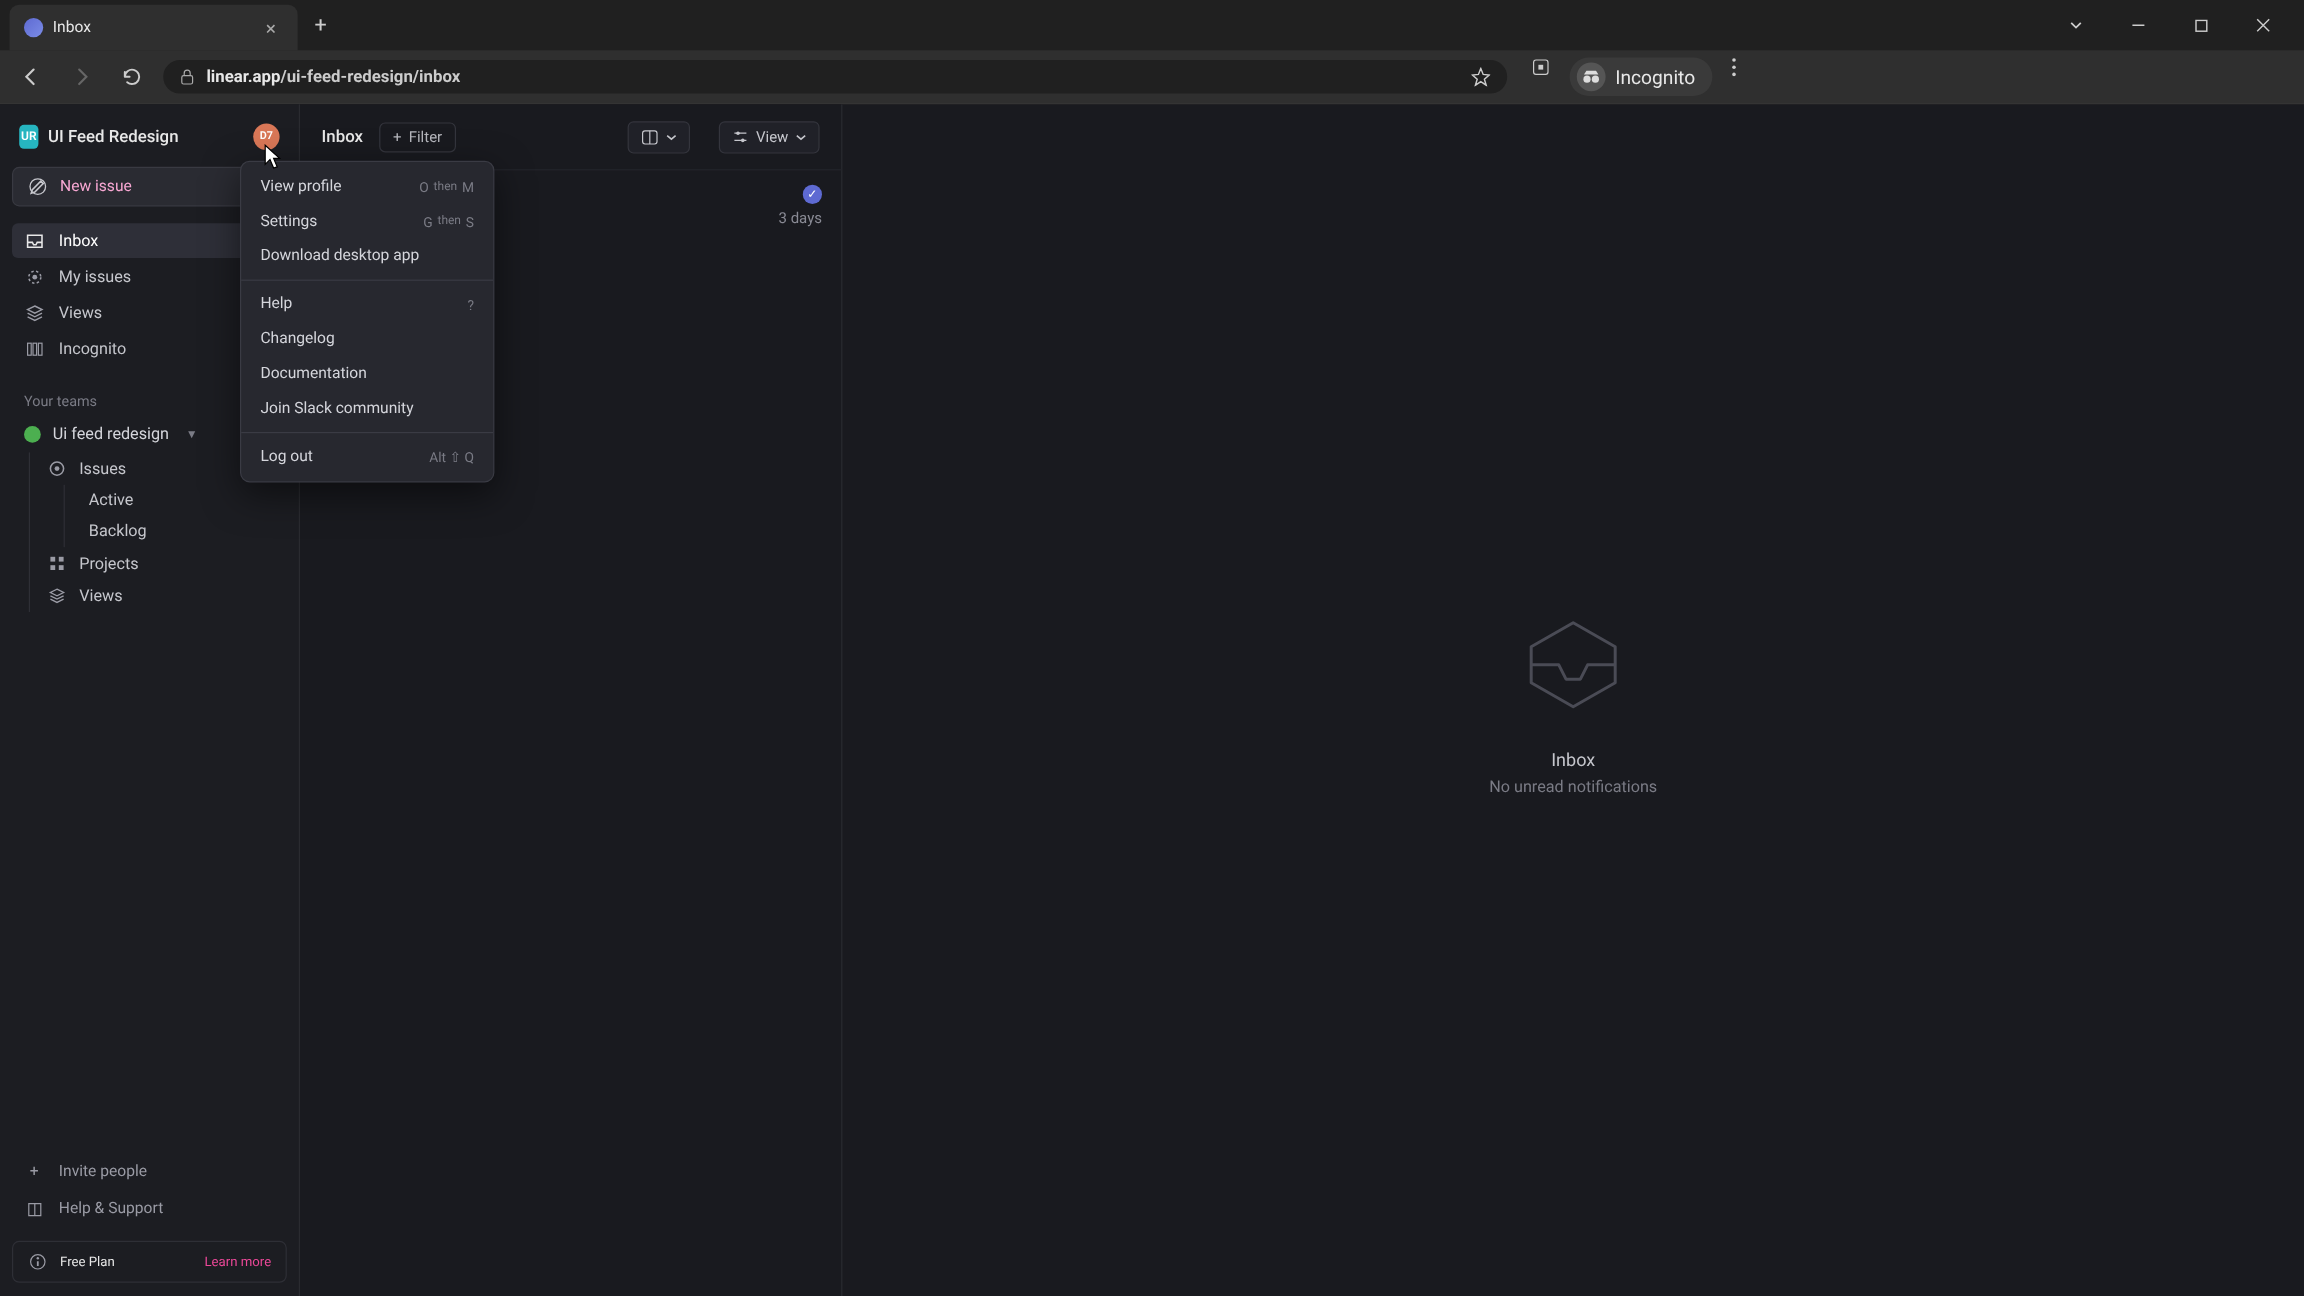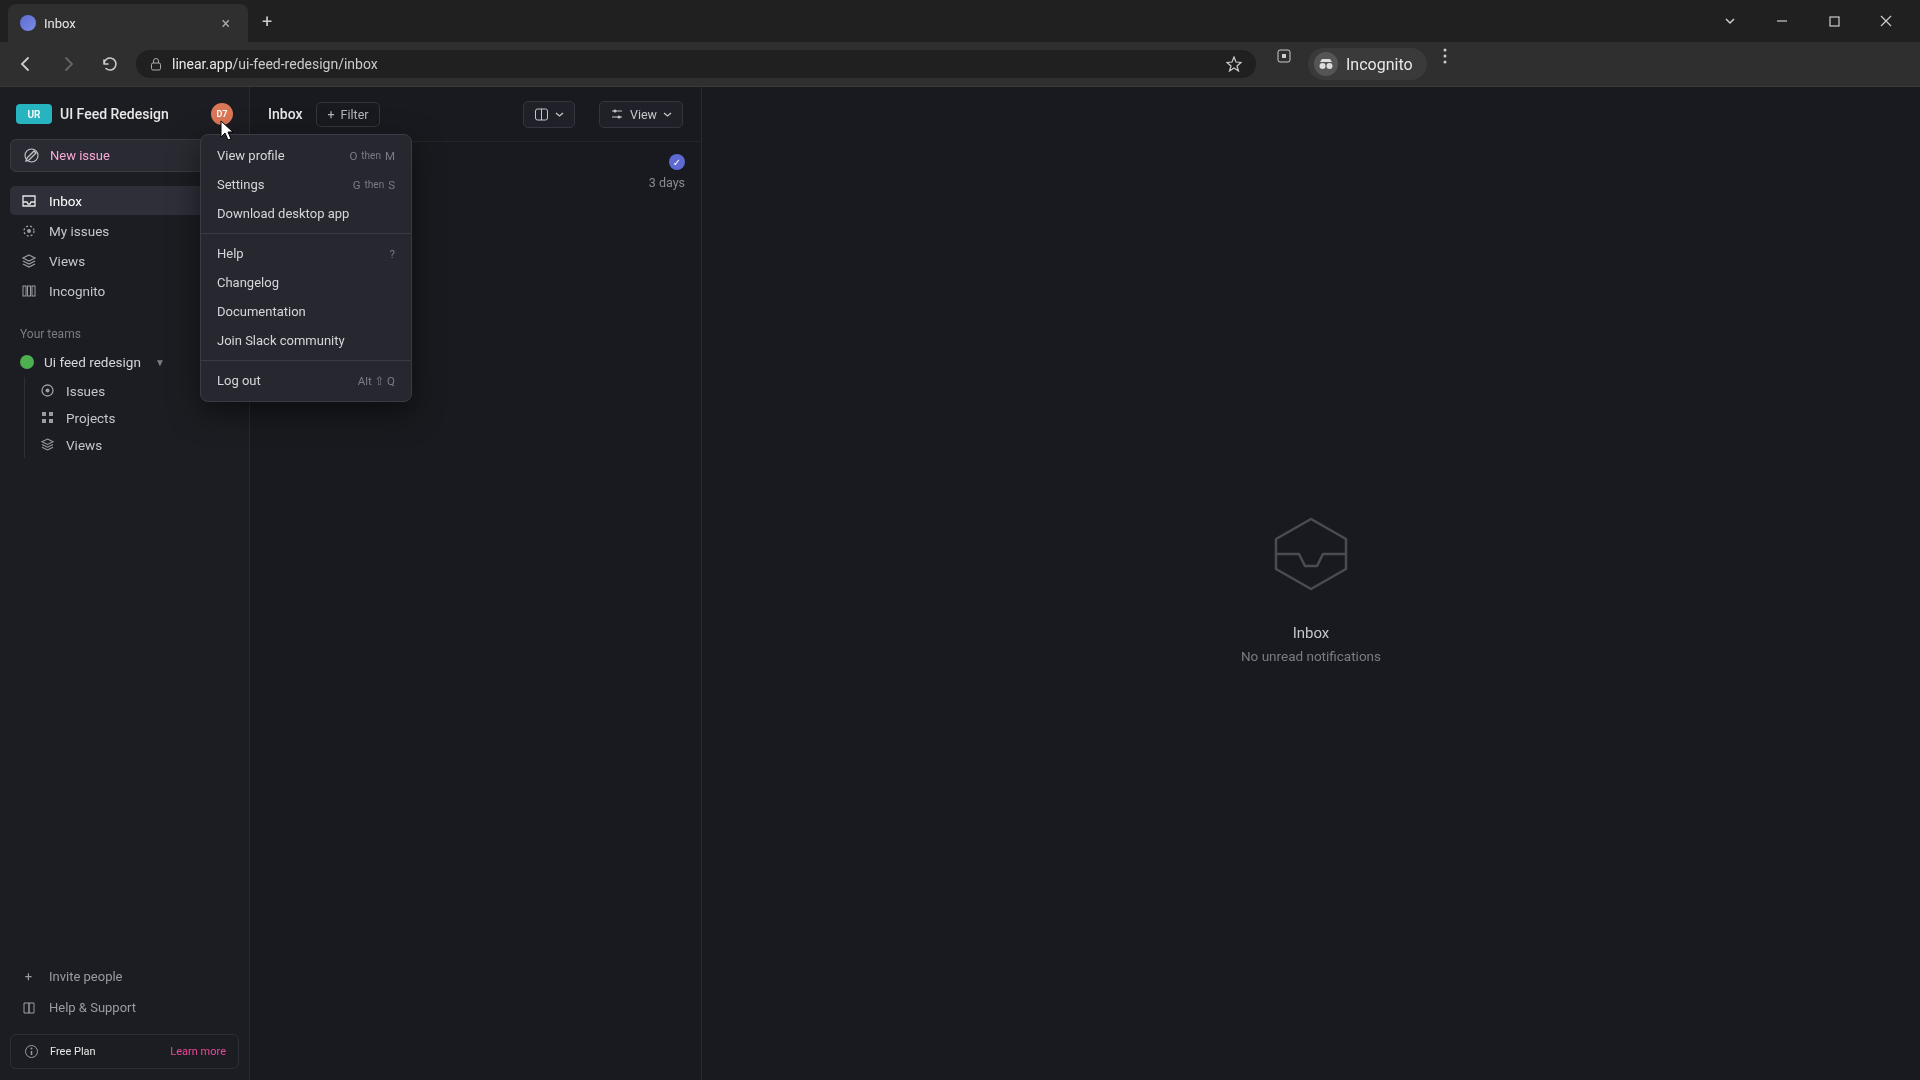--- a/index.html
+++ b/index.html
@@ -12,36 +12,36 @@
   .tab-favicon { width: 16px; height: 16px; border-radius: 50%; background: linear-gradient(135deg, #5e6ad2, #7b8ce6); flex-shrink: 0; }
   .tab-title { font-size: 13px; color: #e8e8e8; flex: 1; }
   .tab-close { color: #aaa; font-size: 16px; cursor: pointer; padding: 2px 6px; }
   .new-tab { color: #ccc; font-size: 18px; padding: 0 14px; cursor: pointer; }
   .window-controls { margin-left: auto; display: flex; gap: 8px; padding-right: 12px; }
   .win-ctrl { width: 44px; height: 30px; display: flex; align-items: center; justify-content: center; color: #ccc; cursor: pointer; }
 
   .url-bar { display: flex; align-items: center; height: 44px; padding: 0 10px; gap: 10px; background: #2f2f2f; }
   .nav-btn { width: 32px; height: 32px; display: flex; align-items: center; justify-content: center; color: #ccc; border-radius: 50%; cursor: pointer; }
   .nav-btn.disabled { color: #666; }
-  .url-input { flex: 1; background: #202020; border-radius: 20px; height: 28px; display: flex; align-items: center; padding: 0 14px; gap: 10px; max-width: 1120px; }
+  .url-input { flex: 1; background: #202020; border-radius: 20px; height: 28px; display: flex; align-items: center; padding: 0 14px; gap: 10px; max-width: 1120px; font-weight: bold; }
   .lock-icon { color: #aaa; font-size: 13px; }
   .url-text { color: #ccc; font-size: 14px; }
   .url-text .domain { color: #e8e8e8; }
   .url-right { margin-left: auto; display: flex; align-items: center; gap: 14px; color: #ccc; }
   .ext-area { display: flex; align-items: flex-start; gap: 16px; padding-left: 10px; }
   .incognito { display: flex; align-items: center; gap: 8px; background: #3a3a3a; border-radius: 18px; padding: 4px 14px 4px 6px; }
   .incognito-icon { width: 24px; height: 24px; background: #555; border-radius: 50%; display: flex; align-items: center; justify-content: center; font-size: 13px; }
 
   
   .app { display: flex; height: calc(1080px - 86px); background: #191a1f; }
 
   
   .sidebar { width: 250px; background: #1c1d22; border-right: 1px solid #2a2b30; display: flex; flex-direction: column; padding: 12px 10px; }
   .workspace-header { display: flex; align-items: center; gap: 8px; padding: 4px 6px; margin-bottom: 10px; }
-  .workspace-badge { width: 36px; height: 20px; background: #26b5c0; border-radius: 4px; display: flex; align-items: center; justify-content: center; font-size: 10px; font-weight: 600; color: #fff; }
+  .workspace-badge { width: 16px; height: 20px; background: #26b5c0; border-radius: 4px; display: flex; align-items: center; justify-content: center; font-size: 10px; font-weight: 600; color: #fff; }
   .workspace-name { font-size: 14px; font-weight: 500; color: #e8e8e8; }
   .user-avatar { width: 22px; height: 22px; border-radius: 50%; background: #d97757; display: flex; align-items: center; justify-content: center; font-size: 9px; font-weight: 600; color: #fff; margin-left: auto; cursor: pointer; }
 
   .new-issue-btn { display: flex; align-items: center; gap: 10px; background: #2a2b32; border: 1px solid #393a42; border-radius: 6px; padding: 7px 12px; font-size: 13px; color: #f9a8d4; cursor: pointer; margin-bottom: 14px; }
 
   .nav-section { display: flex; flex-direction: column; gap: 1px; margin-bottom: 16px; }
   .nav-item { display: flex; align-items: center; gap: 12px; padding: 6px 10px; border-radius: 5px; font-size: 13.5px; color: #c5c6cc; cursor: pointer; }
   .nav-item.active { background: #2e2f38; color: #fff; }
   .nav-icon { width: 17px; height: 17px; display: flex; align-items: center; justify-content: center; color: #9a9ba5; flex-shrink: 0; }
   .nav-item.active .nav-icon { color: #e8e8e8; }
@@ -253,20 +253,24 @@
     </div>
     <div class="team-children">
       <div class="team-child">
         <span class="nav-icon">
             <svg width="15" height="15" viewBox="0 0 15 15">
               <circle cx="7.5" cy="7.5" r="5.5" stroke="currentColor" stroke-width="1.3" fill="none"></circle>
               <circle cx="7.5" cy="7.5" r="2" fill="currentColor"></circle>
             </svg>
           </span>
         <span>Issues</span>
+      </div>
+      <div class="team-sub">
+        <div class="team-sub-item"><span>Active</span></div>
+        <div class="team-sub-item"><span>Backlog</span></div>
       </div>
       <div class="team-child">
         <span class="nav-icon">
             <svg width="15" height="15" viewBox="0 0 15 15">
               <rect x="2" y="2" width="4" height="4" fill="currentColor"></rect>
               <rect x="9" y="2" width="4" height="4" fill="currentColor"></rect>
               <rect x="2" y="9" width="4" height="4" fill="currentColor"></rect>
               <rect x="9" y="9" width="4" height="4" fill="currentColor"></rect>
             </svg>
           </span>

